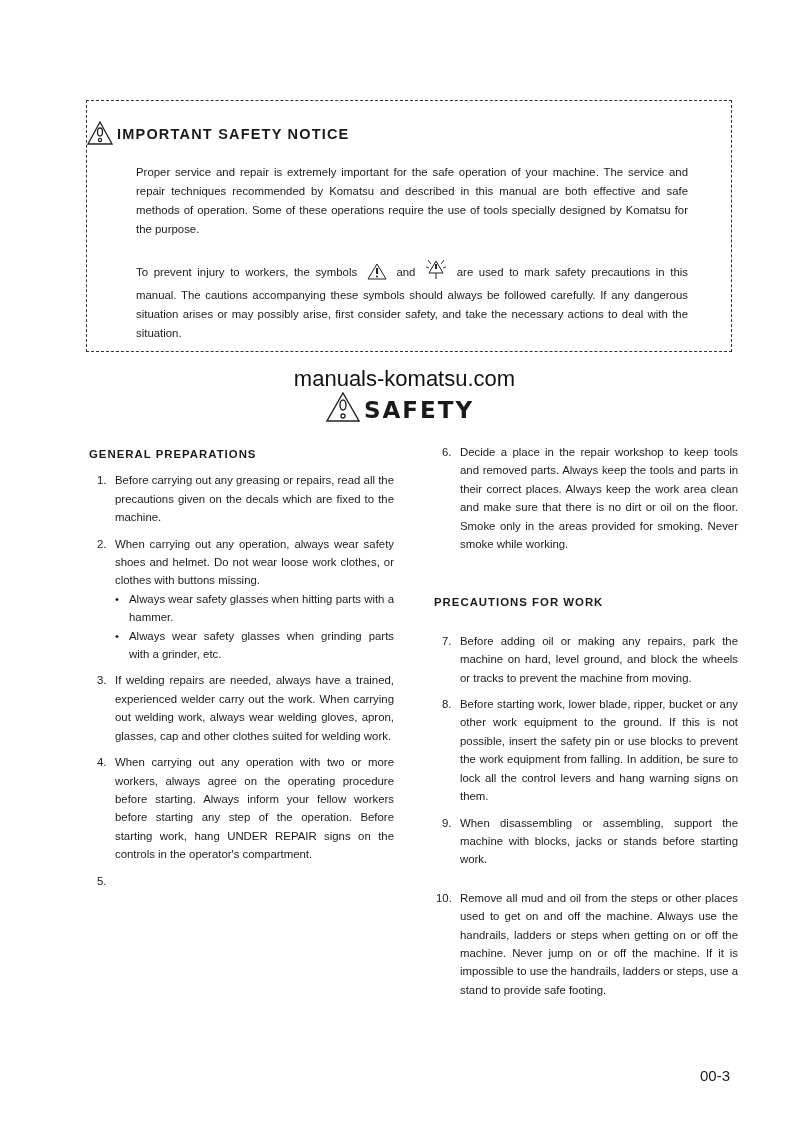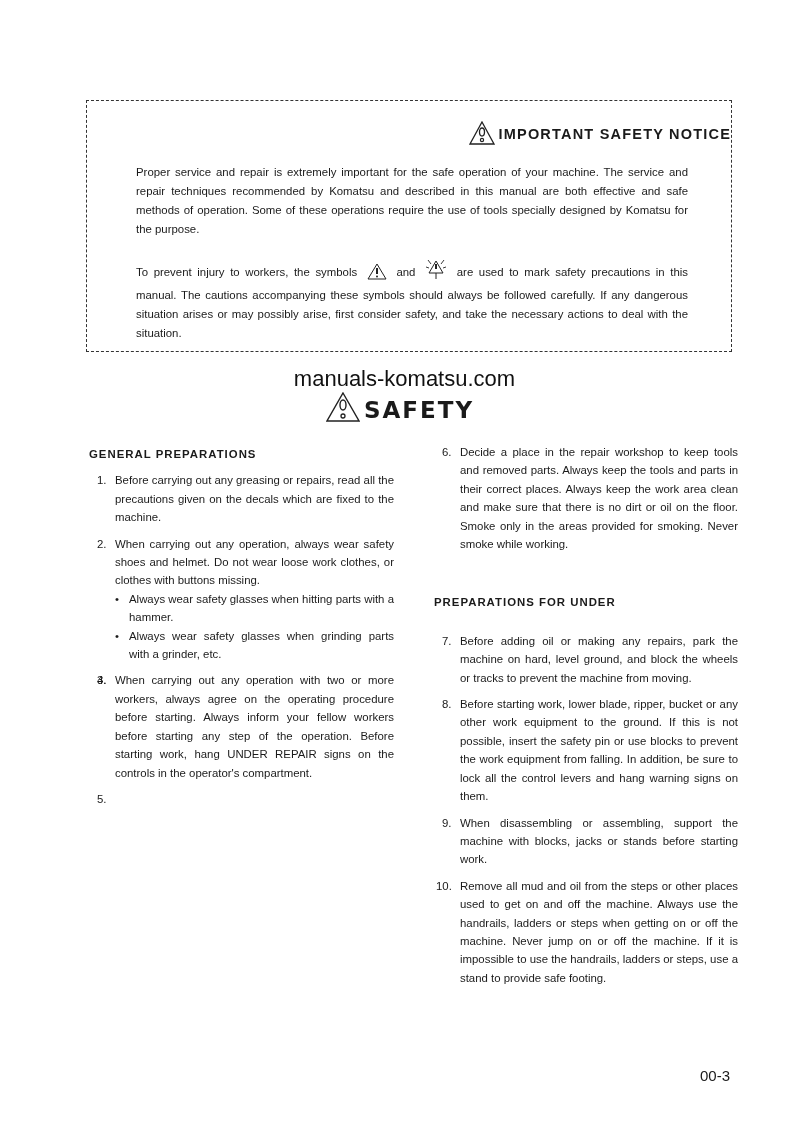--- a/index.html
+++ b/index.html
@@ -1,20 +1,20 @@
 <!DOCTYPE html>
 <html><head>
 <meta charset="utf-8">
 <style>
   html, body { margin:0; padding:0; background:#ffffff; }
   body { width:793px; height:1121px; position:relative; overflow:hidden;
          font-family:"Liberation Sans", sans-serif; color:#1a1a1a; }
   .notice-box { position:absolute; left:86px; top:100px; width:646px; height:252px;
          border:1px dashed #333; box-sizing:border-box; }
-  .notice-title { position:absolute; left:0; right:0; top:20px; text-align:right;
+  .notice-title { position:absolute; left:0; right:0; top:20px; text-align:left;
          font-size:14.5px; font-weight:bold; letter-spacing:1.2px; }
   .notice-title svg { vertical-align:-6px; margin-right:4px; }
   .notice-p { position:absolute; left:49px; width:552px; font-size:11.4px; line-height:19px;
          text-align:justify; text-align-last:left; margin:0; }
   .inline-icon { display:inline-block; vertical-align:-4px; margin:0 4px; }
   .watermark { position:absolute; left:0; width:793px; top:366px; text-align:center;
          font-size:22px; color:#111;padding-left:8px; }
   .safety-head { position:absolute; left:326px; top:392px; font-size:23px; font-weight:bold;
          letter-spacing:2px; font-family:"DejaVu Sans", sans-serif; }
   .safety-head svg { vertical-align:-4px; margin-right:4px; }
@@ -82,47 +82,48 @@
     <span>Before carrying out any greasing or repairs, read all the precautions given on the decals which are fixed to the machine.</span>
   </div>
   <div class="item" style="margin-top:8px;">
     <span class="num">2.</span>
     <span>When carrying out any operation, always wear safety shoes and helmet. Do not wear loose work clothes, or clothes with buttons missing.</span>
     <div class="bullet"><span class="dot">•</span><span>Always wear safety glasses when hitting parts with a hammer.</span></div>
     <div class="bullet"><span class="dot">•</span><span>Always wear safety glasses when grinding parts with a grinder, etc.</span></div>
   </div>
   <div class="item" style="margin-top:8px;">
     <span class="num">3.</span>
+    <span>If welding repairs are needed, always have a trained, experienced welder carry out the work. When carrying out welding work, always wear welding gloves, apron, glasses, cap and other clothes suited for welding work.</span>
   </div>
   <div class="item" style="margin-top:8px;">
     <span class="num">4.</span>
     <span>When carrying out any operation with two or more workers, always agree on the operating procedure before starting. Always inform your fellow workers before starting any step of the operation. Before starting work, hang UNDER REPAIR signs on the controls in the operator's compartment.</span>
   </div>
   <div class="item" style="margin-top:8px;">
     <span class="num">5.</span>
   </div>
 </div>
 
 <div class="col col-right" style="top:443px;">
   <div class="item">
     <span class="num">6.</span>
     <span>Decide a place in the repair workshop to keep tools and removed parts. Always keep the tools and parts in their correct places. Always keep the work area clean and make sure that there is no dirt or oil on the floor. Smoke only in the areas provided for smoking. Never smoke while working.</span>
   </div>
-  <p class="sec-h" style="margin-top:40px;">PREPARATIONS FOR UNDER</p>
+  <p class="sec-h" style="margin-top:40px;">PRECAUTIONS FOR WORK</p>
   <div class="item" style="margin-top:20px;">
     <span class="num">7.</span>
     <span>Before adding oil or making any repairs, park the machine on hard, level ground, and block the wheels or tracks to prevent the machine from moving.</span>
   </div>
   <div class="item" style="margin-top:8px;">
     <span class="num">8.</span>
     <span>Before starting work, lower blade, ripper, bucket or any other work equipment to the ground. If this is not possible, insert the safety pin or use blocks to prevent the work equipment from falling. In addition, be sure to lock all the control levers and hang warning signs on them.</span>
   </div>
   <div class="item" style="margin-top:8px;">
     <span class="num">9.</span>
     <span>When disassembling or assembling, support the machine with blocks, jacks or stands before starting work.</span>
   </div>
-  <div class="item two" style="margin-top:8px;">
+  <div class="item two" style="margin-top:20px;">
     <span class="num">10.</span>
     <span>Remove all mud and oil from the steps or other places used to get on and off the machine. Always use the handrails, ladders or steps when getting on or off the machine. Never jump on or off the machine. If it is impossible to use the handrails, ladders or steps, use a stand to provide safe footing.</span>
   </div>
 </div>
 
 <div class="page-num">00-3</div>
 
 </body></html>

